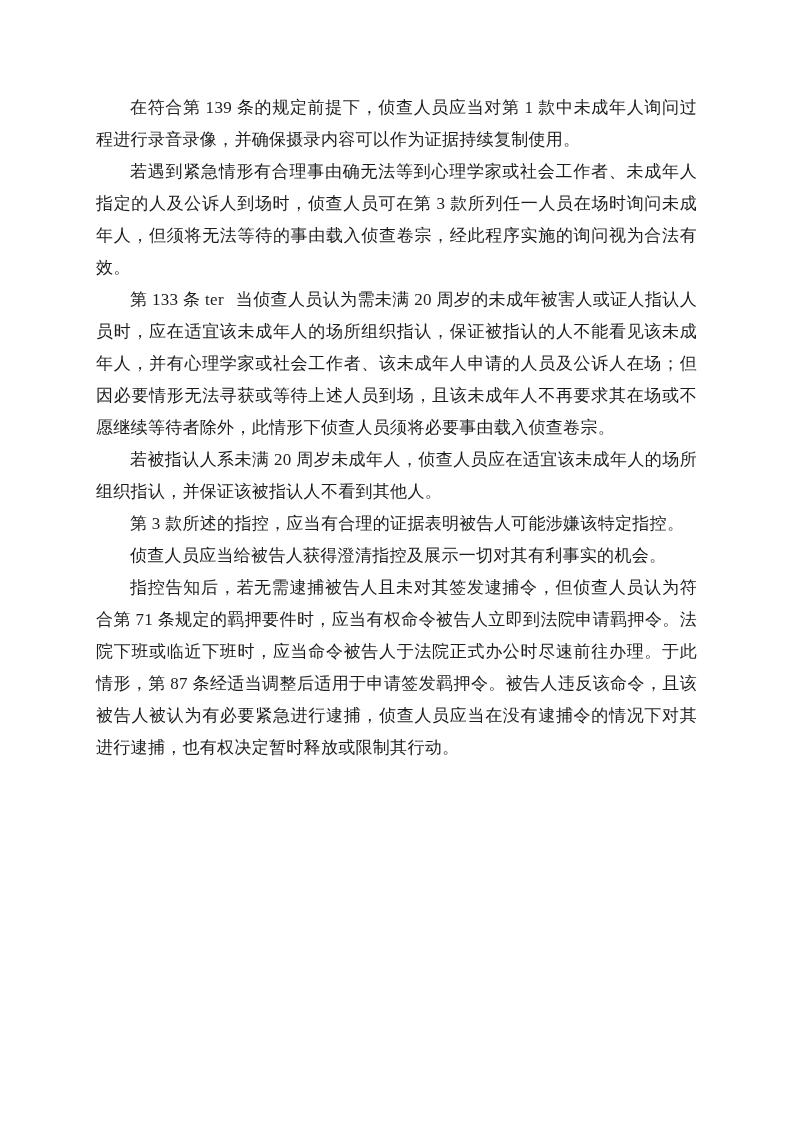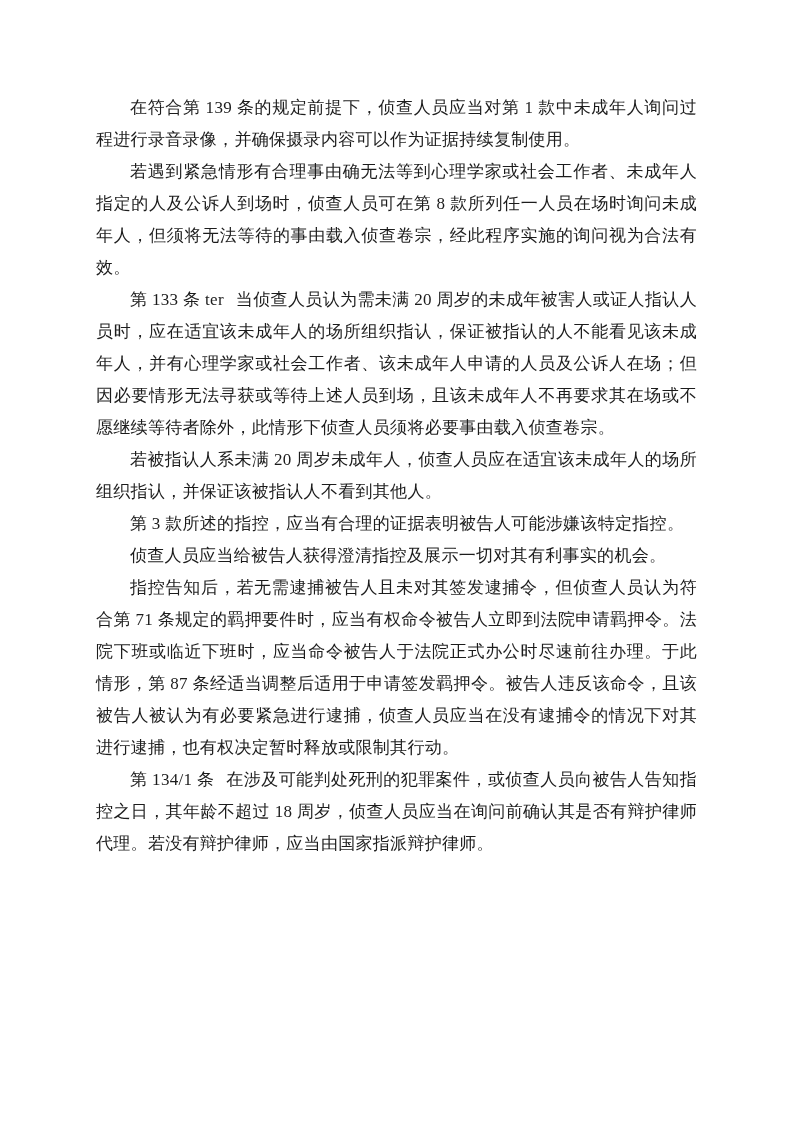--- a/index.html
+++ b/index.html
@@ -44,24 +44,23 @@
     font-size: 13px;
     color: #222222;
   }
 </style>
 </head>
 <body>
 
 <div class="page">
   <main class="doc-body" id="paragraphs">
       <p class="para"><span>在符合第 139 条的规定前提下，侦查人员应当对第 1 款中未成年人询问过程进行录音录像，并确保摄录内容可以作为证据持续复制使用。</span></p>
-      <p class="para"><span>若遇到紧急情形有合理事由确无法等到心理学家或社会工作者、未成年人指定的人及公诉人到场时，侦查人员可在第 8 款所列任一人员在场时询问未成年人，但须将无法等待的事由载入侦查卷宗，经此程序实施的询问视为合法有效。</span></p>
+      <p class="para"><span>若遇到紧急情形有合理事由确无法等到心理学家或社会工作者、未成年人指定的人及公诉人到场时，侦查人员可在第 3 款所列任一人员在场时询问未成年人，但须将无法等待的事由载入侦查卷宗，经此程序实施的询问视为合法有效。</span></p>
       <p class="para"><b class="lead">第 133 条 ter</b><span>当侦查人员认为需未满 20 周岁的未成年被害人或证人指认人员时，应在适宜该未成年人的场所组织指认，保证被指认的人不能看见该未成年人，并有心理学家或社会工作者、该未成年人申请的人员及公诉人在场；但因必要情形无法寻获或等待上述人员到场，且该未成年人不再要求其在场或不愿继续等待者除外，此情形下侦查人员须将必要事由载入侦查卷宗。</span></p>
       <p class="para"><span>若被指认人系未满 20 周岁未成年人，侦查人员应在适宜该未成年人的场所组织指认，并保证该被指认人不看到其他人。</span></p>
       <p class="para"><span>第 3 款所述的指控，应当有合理的证据表明被告人可能涉嫌该特定指控。</span></p>
       <p class="para"><span>侦查人员应当给被告人获得澄清指控及展示一切对其有利事实的机会。</span></p>
       <p class="para"><span>指控告知后，若无需逮捕被告人且未对其签发逮捕令，但侦查人员认为符合第 71 条规定的羁押要件时，应当有权命令被告人立即到法院申请羁押令。法院下班或临近下班时，应当命令被告人于法院正式办公时尽速前往办理。于此情形，第 87 条经适当调整后适用于申请签发羁押令。被告人违反该命令，且该被告人被认为有必要紧急进行逮捕，侦查人员应当在没有逮捕令的情况下对其进行逮捕，也有权决定暂时释放或限制其行动。</span></p>
-      <p class="para"><b class="lead">第 134/1 条</b><span>在涉及可能判处死刑的犯罪案件，或侦查人员向被告人告知指控之日，其年龄不超过 18 周岁，侦查人员应当在询问前确认其是否有辩护律师代理。若没有辩护律师，应当由国家指派辩护律师。</span></p>
     </main>
   <footer class="page-footer">
     <span>39</span>
   </footer>
 </div>
 
 </body></html>

